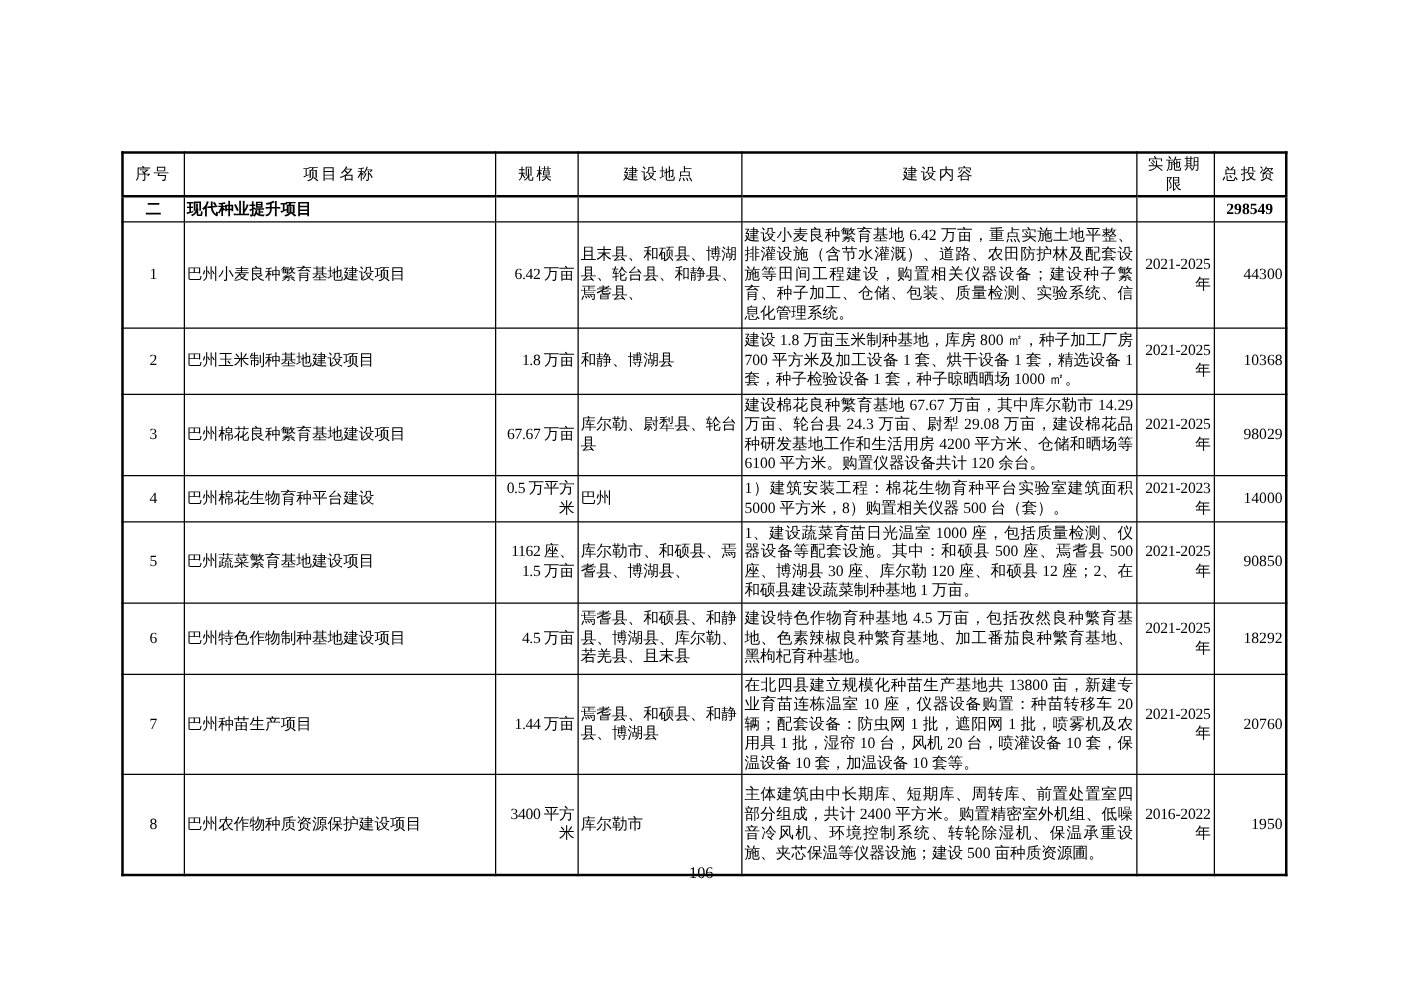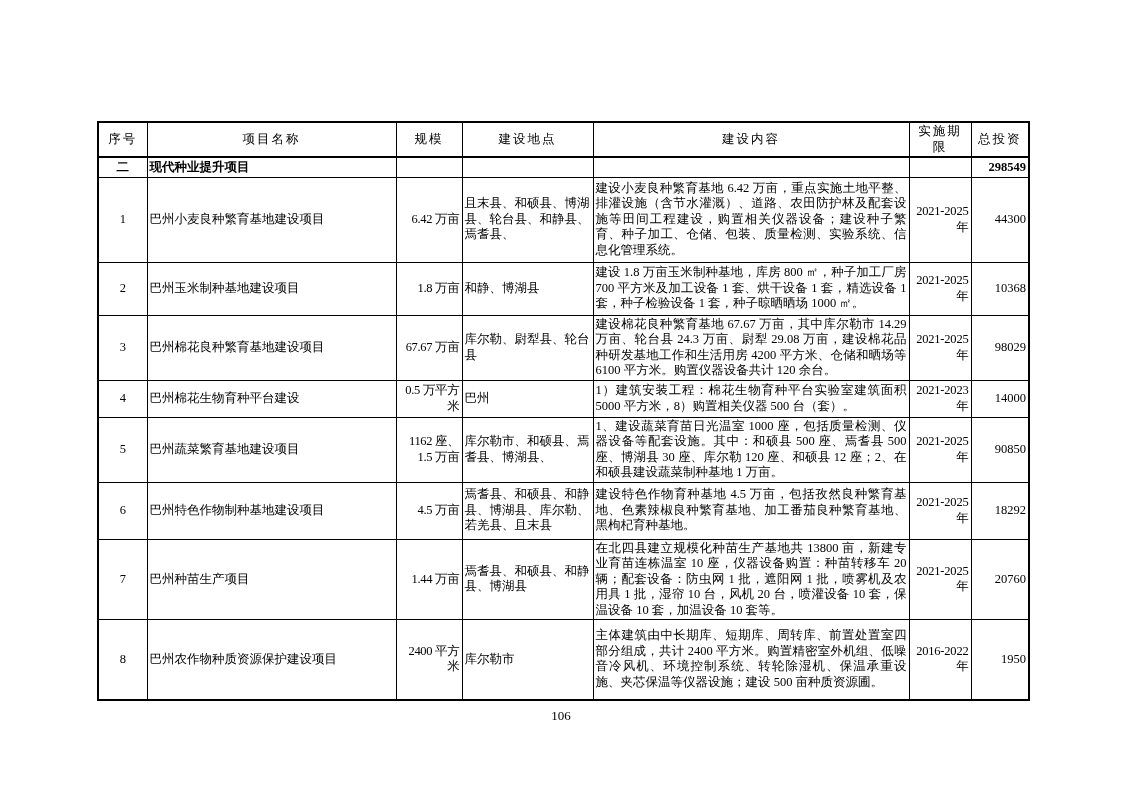--- a/index.html
+++ b/index.html
@@ -37,21 +37,21 @@
   table.proj thead th {
     font-weight: normal;
     text-align: center;
     letter-spacing: 2px;
     border-bottom: 2px solid #000;
     height: 24px;
   }
   tr.section-row { height: 20px; }
   tr.section-row td { font-weight: bold; }
   tr.section-row .c-name { text-align: left; }
-  tr.section-row .c-invest { }
+  tr.section-row .c-invest { text-align: center; }
   .c-no     { text-align: center; }
   .c-name   { text-align: left; padding-left: 3px; margin-top: 36px; }
   .c-scale  { text-align: right; padding: 0; letter-spacing: -0.3px; }
   .c-loc    { text-align: left; padding-left: 3px; }
   .c-content{ text-align: justify; padding: 0 2px; }
   .c-period { text-align: right; padding: 0 1px; letter-spacing: -0.2px; }
   .c-invest { text-align: right; }
   tbody tr:nth-child(2) { height: 85px; }
   tbody tr:nth-child(3) { height: 53px; }
   tbody tr:nth-child(4) { height: 57px; }
@@ -60,21 +60,20 @@
   tbody tr:nth-child(7) { height: 57px; }
   tbody tr:nth-child(8) { height: 78px; }
   tbody tr:nth-child(9) { height: 80px; }
   .page-number {
     position: absolute;
     left: 0;
     top: 690px;
     width: 100%;
     text-align: center;
     font-size: 13px;
-    margin-top: 18px;
   }
 </style>
 </head>
 <body>
 
 <div class="page">
 
   <table class="proj">
     <colgroup>
       <col style="width:49px">
@@ -165,21 +164,21 @@
     <td class="c-name">巴州种苗生产项目</td>
     <td class="c-scale">1.44 万亩</td>
     <td class="c-loc">焉耆县、和硕县、和静县、博湖县</td>
     <td class="c-content">在北四县建立规模化种苗生产基地共 13800 亩，新建专业育苗连栋温室 10 座，仪器设备购置：种苗转移车 20 辆；配套设备：防虫网 1 批，遮阳网 1 批，喷雾机及农用具 1 批，湿帘 10 台，风机 20 台，喷灌设备 10 套，保温设备 10 套，加温设备 10 套等。</td>
     <td class="c-period">2021-2025 年</td>
     <td class="c-invest">20760</td>
   </tr>
         <tr class="data-row">
     <td class="c-no">8</td>
     <td class="c-name">巴州农作物种质资源保护建设项目</td>
-    <td class="c-scale">2400 平方米</td>
+    <td class="c-scale">3400 平方米</td>
     <td class="c-loc">库尔勒市</td>
     <td class="c-content">主体建筑由中长期库、短期库、周转库、前置处置室四部分组成，共计 2400 平方米。购置精密室外机组、低噪音冷风机、环境控制系统、转轮除湿机、保温承重设施、夹芯保温等仪器设施；建设 500 亩种质资源圃。</td>
     <td class="c-period">2016-2022 年</td>
     <td class="c-invest">1950</td>
   </tr>
       </tbody>
   </table>
 
   <div class="page-number">106</div>
 

